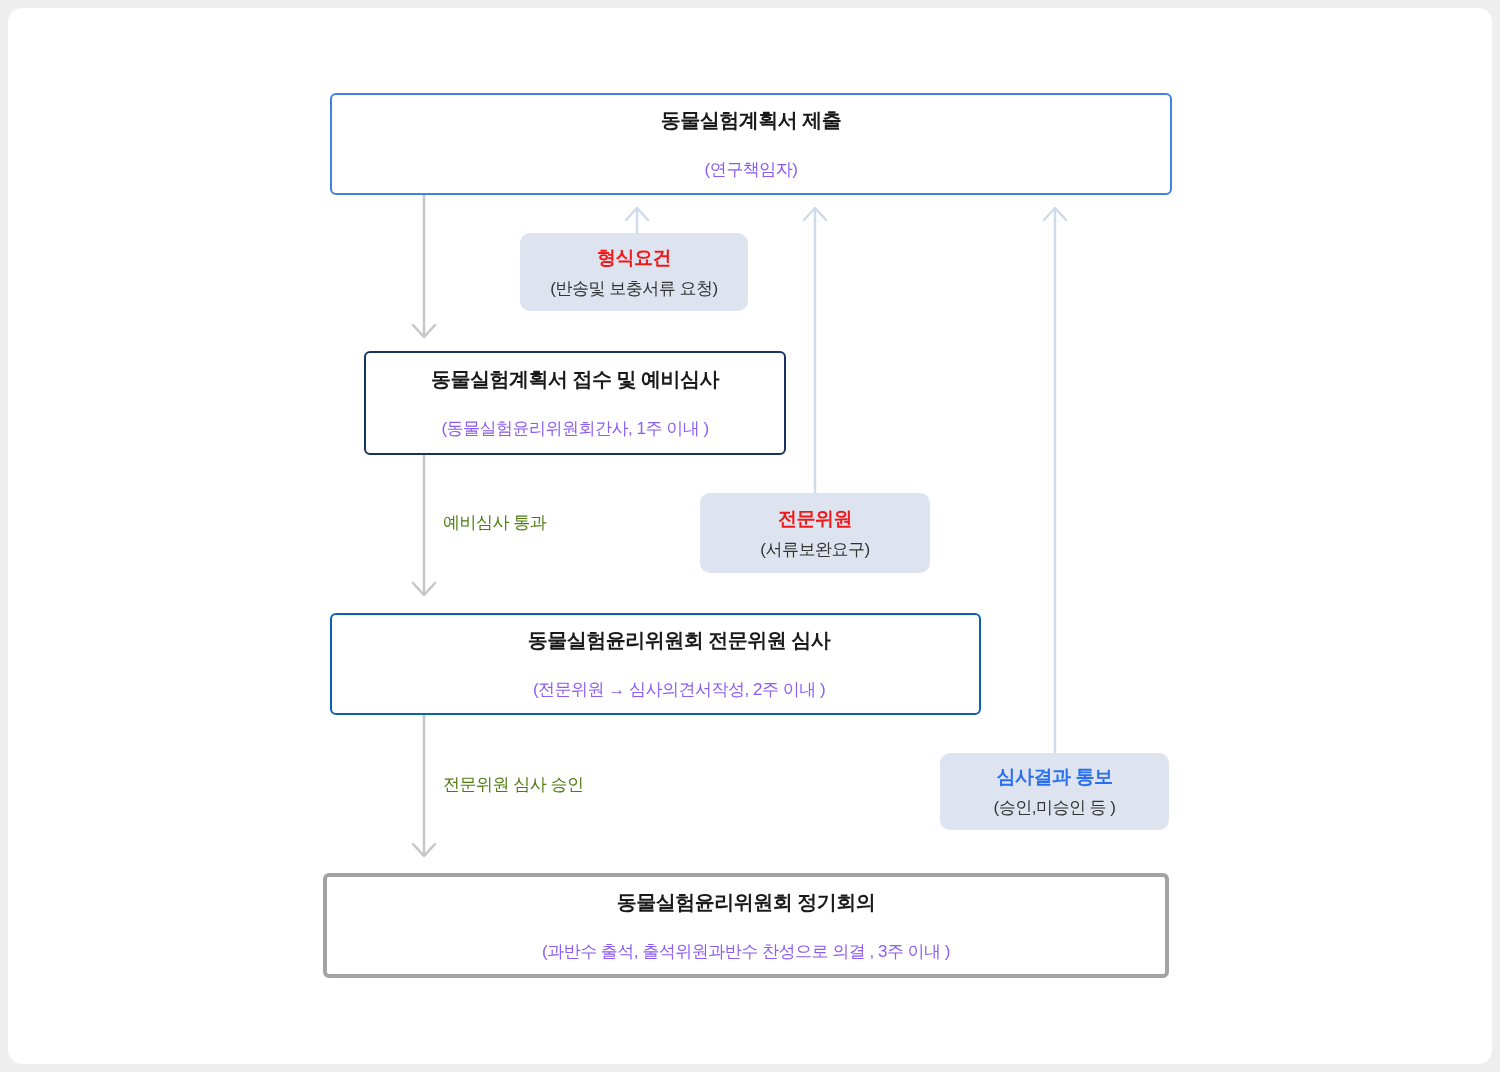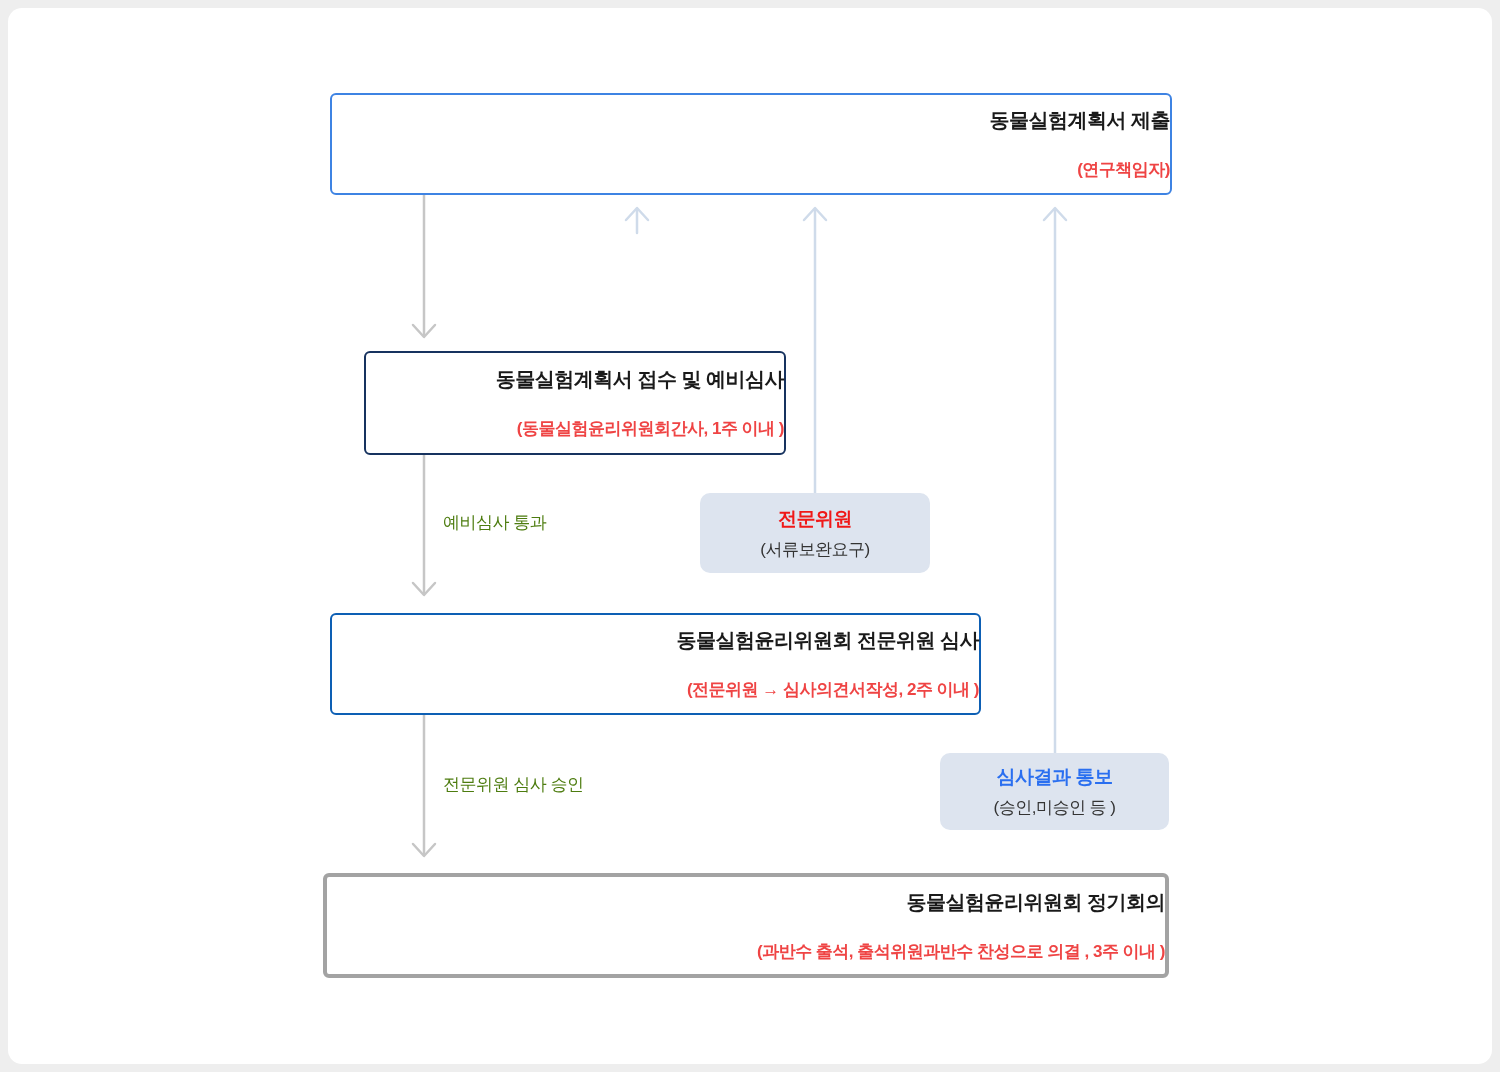--- a/index.html
+++ b/index.html
@@ -27,36 +27,35 @@
     width: 1500px; height: 1072px;
     pointer-events: none;
   }
   
   .node {
     position: absolute;
     background: #ffffff;
     border-radius: 6px;
     display: flex;
     flex-direction: column;
-    align-items: flex-end;
+    align-items: center;
     justify-content: center;
     gap: 24px;
     text-align: center;
   }
   .node .title {
     font-size: 20px;
     font-weight: 700;
     color: #1a1a1a;
     letter-spacing: -0.5px;
   }
   .node .subtitle {
     font-size: 17px;
-    color: #ef4444;
+    color: #8b5cf6;
     letter-spacing: -0.5px;
-    font-weight: bold;
   }
   .node-submit        { left: 330px; top: 93px;  width: 838px; height: 98px;  border: 2px solid #3e83e3; }
   .node-receipt       { left: 330px; top: 351px; width: 418px; height: 100px; border: 2px solid #17335f; margin-left: 34px; }
   .node-expert-review { left: 330px; top: 613px; width: 600px; height: 98px;  border: 2px solid #0d5fb4; padding-left: 47px; }
   .node-meeting       { left: 323px; top: 873px; width: 838px; height: 97px;  border: 4px solid #a3a3a3; }
   
   .callout {
     position: absolute;
     background: #dde4ef;
     border-radius: 10px;
@@ -141,20 +140,24 @@
   <div class="node node-expert-review">
     <div class="title">동물실험윤리위원회 전문위원 심사</div>
     <div class="subtitle">(전문위원 → 심사의견서작성, 2주 이내 )</div>
   </div>
 
   <div class="node node-meeting">
     <div class="title">동물실험윤리위원회 정기회의</div>
     <div class="subtitle">(과반수 출석, 출석위원과반수 찬성으로 의결 , 3주 이내 )</div>
   </div>
 
+  <div class="callout callout-formal">
+    <div class="title title-red">형식요건</div>
+    <div class="subtitle">(반송및 보충서류 요청)</div>
+  </div>
 
   <div class="callout callout-expert">
     <div class="title title-red">전문위원</div>
     <div class="subtitle">(서류보완요구)</div>
   </div>
 
   <div class="callout callout-result">
     <div class="title title-blue">심사결과 통보</div>
     <div class="subtitle">(승인,미승인 등  )</div>
   </div>

